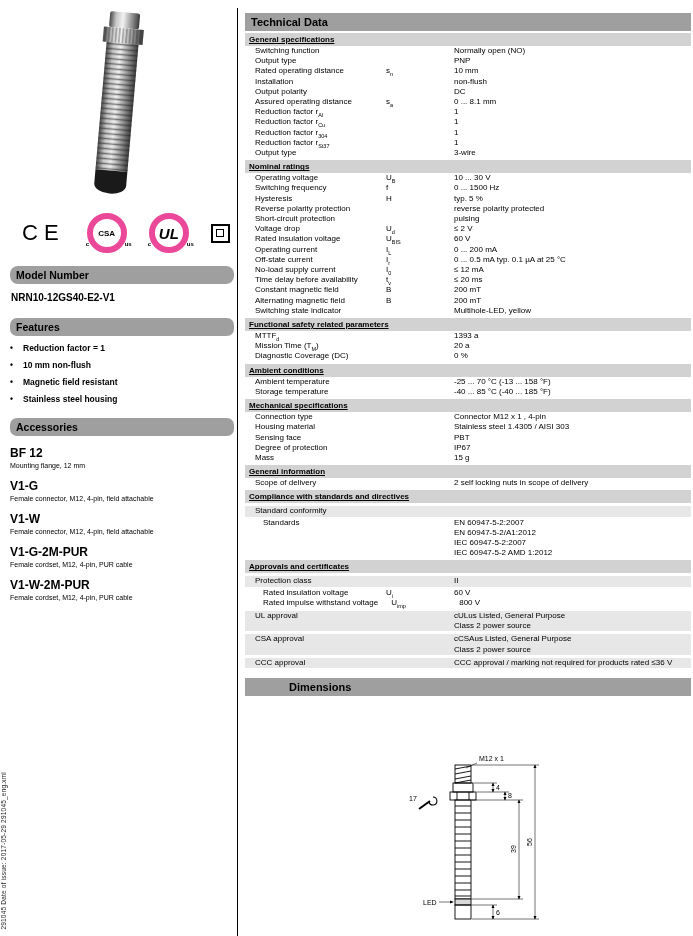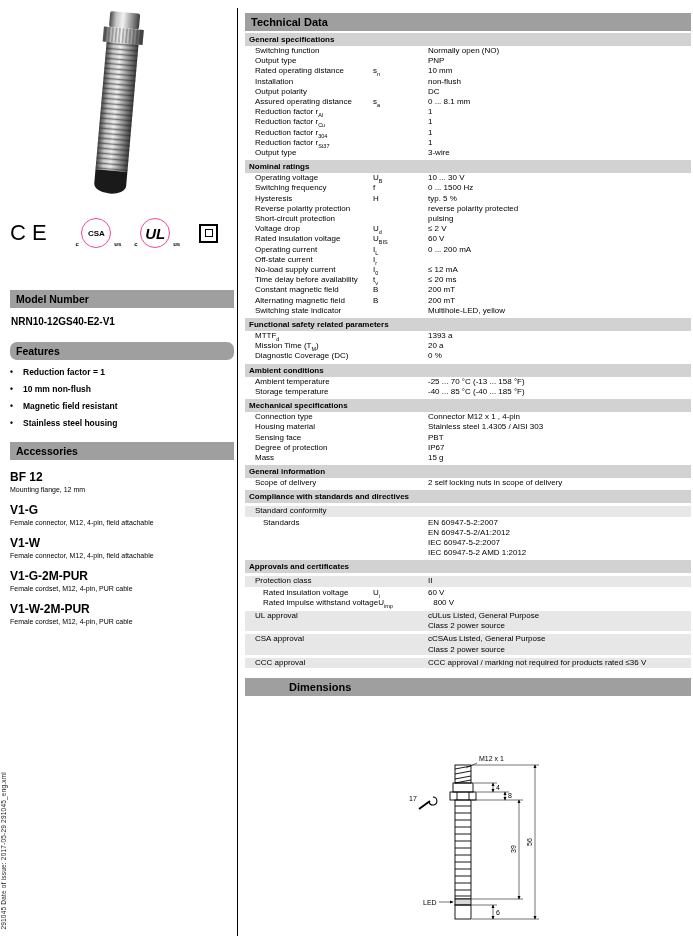--- a/index.html
+++ b/index.html
@@ -4,48 +4,48 @@
 <style>
   html,body{margin:0;padding:0;background:#fff;}
   .page{position:relative;width:693px;height:936px;background:#ffffff;font-family:"Liberation Sans",sans-serif;color:#000;overflow:hidden;}
 
   
   .vtext{position:absolute;left:0px;bottom:6px;writing-mode:vertical-rl;transform:rotate(180deg);font-size:6.5px;color:#222;letter-spacing:.2px;}
 
   
   .leftcol{position:absolute;left:10px;top:8px;width:224px;}
   .photo{position:relative;width:216px;height:198px;}
-  .marks{display:flex;align-items:center;justify-content:space-between;width:208px;height:42px;margin:6px 0 0 0;}
+  .marks{display:flex;align-items:center;justify-content:space-between;width:208px;height:42px;margin:6px 0 0 12px;}
   .ce{font-size:22px;letter-spacing:6px;font-weight:400;}
-  .circlemark{position:relative;width:28px;height:28px;border:1px solid #ec4899;border-radius:50%;display:flex;align-items:center;justify-content:center;}
+  .circlemark{position:relative;width:28px;height:28px;border:6px solid #ec4899;border-radius:50%;display:flex;align-items:center;justify-content:center;}
   .cm-main{font-weight:bold;font-size:8px;}
   .cm-main.ul{font-size:15px;font-style:italic;}
   .cm-c{position:absolute;left:-7px;bottom:0px;font-size:6px;font-weight:bold;}
   .cm-us{position:absolute;right:-11px;bottom:0px;font-size:6px;font-weight:bold;}
   .sqmark{width:15px;height:15px;border:2px solid #000;display:flex;align-items:center;justify-content:center;}
   .sqin{width:6px;height:6px;border:1.5px solid #000;}
   .lhead{background:#9f9f9f;font-weight:bold;font-size:10.5px;padding:3px 0 3px 6px;margin-top:28px;}
-  .lhead.mt1{margin-top:36px;}
+  .lhead.mt1{margin-top:12px;border-radius:8px;}
   .lhead.mt2{margin-top:15px;border-radius:7px;}
-  .lhead.mt3{margin-top:14px;}
+  .lhead.mt3{margin-top:14px;border-radius:7px;}
   .model{font-weight:bold;font-size:10px;margin:8px 0 0 1px;}
   .feat{display:flex;font-size:8.5px;font-weight:bold;margin-top:7px;}
   .feat .bullet{width:13px;flex:0 0 auto;}
   .acc-name{font-weight:bold;font-size:12px;margin-top:10px;}
   .acc-desc{font-size:7px;margin-top:2px;}
 
   
   .divider{position:absolute;left:237px;top:8px;bottom:0;width:1.4px;background:#000;}
 
   
   .rightcol{position:absolute;left:245px;top:13px;width:446px;}
   .mainhead{background:#9f9f9f;font-weight:bold;font-size:11px;padding:3px 0 3px 6px;}
   .mainhead.dim{margin-top:10px;padding-left:44px;}
-  .subheader{background:#d2d2d2;font-weight:bold;font-size:8px;padding:2px 0 2px 4px;margin-top:2px;}
-  .trow{display:flex;font-size:8px;line-height:10.2px;padding-left:10px;}
+  .subheader{background:#d2d2d2;font-weight:bold;font-size:8px;padding:2px 0 2px 4px;margin-top:2px;text-decoration:underline;}
+  .trow{display:flex;font-size:8px;line-height:10.2px;padding-left:10px;gap:13px;}
   .trow.group{background:#e7e7e7;margin:3px 0 1px 0;}
   .tlabel{flex:0 0 118px;white-space:nowrap;}
   .trow.indent .tlabel{padding-left:8px;flex-basis:110px;}
   .tsym{flex:0 0 55px;white-space:nowrap;}
   .tval{flex:1;}
   sub{font-size:5.5px;line-height:0;}
 
   .drawing{margin:55px 0 0 148px;width:185px;}
   .drawing text{font-family:"Liberation Sans",sans-serif;}
 </style>
@@ -240,20 +240,21 @@
           <span class="tval">60 V</span>
         </div>
         <div class="trow">
           <span class="tlabel">Operating current</span>
           <span class="tsym">I<sub>L</sub></span>
           <span class="tval">0 ... 200 mA</span>
         </div>
         <div class="trow">
           <span class="tlabel">Off-state current</span>
           <span class="tsym">I<sub>r</sub></span>
+          <span class="tval">0 ... 0.5 mA typ. 0.1 µA at 25 °C</span>
         </div>
         <div class="trow">
           <span class="tlabel">No-load supply current</span>
           <span class="tsym">I<sub>0</sub></span>
           <span class="tval">≤ 12 mA</span>
         </div>
         <div class="trow">
           <span class="tlabel">Time delay before availability</span>
           <span class="tsym">t<sub>v</sub></span>
           <span class="tval">≤ 20 ms</span>

